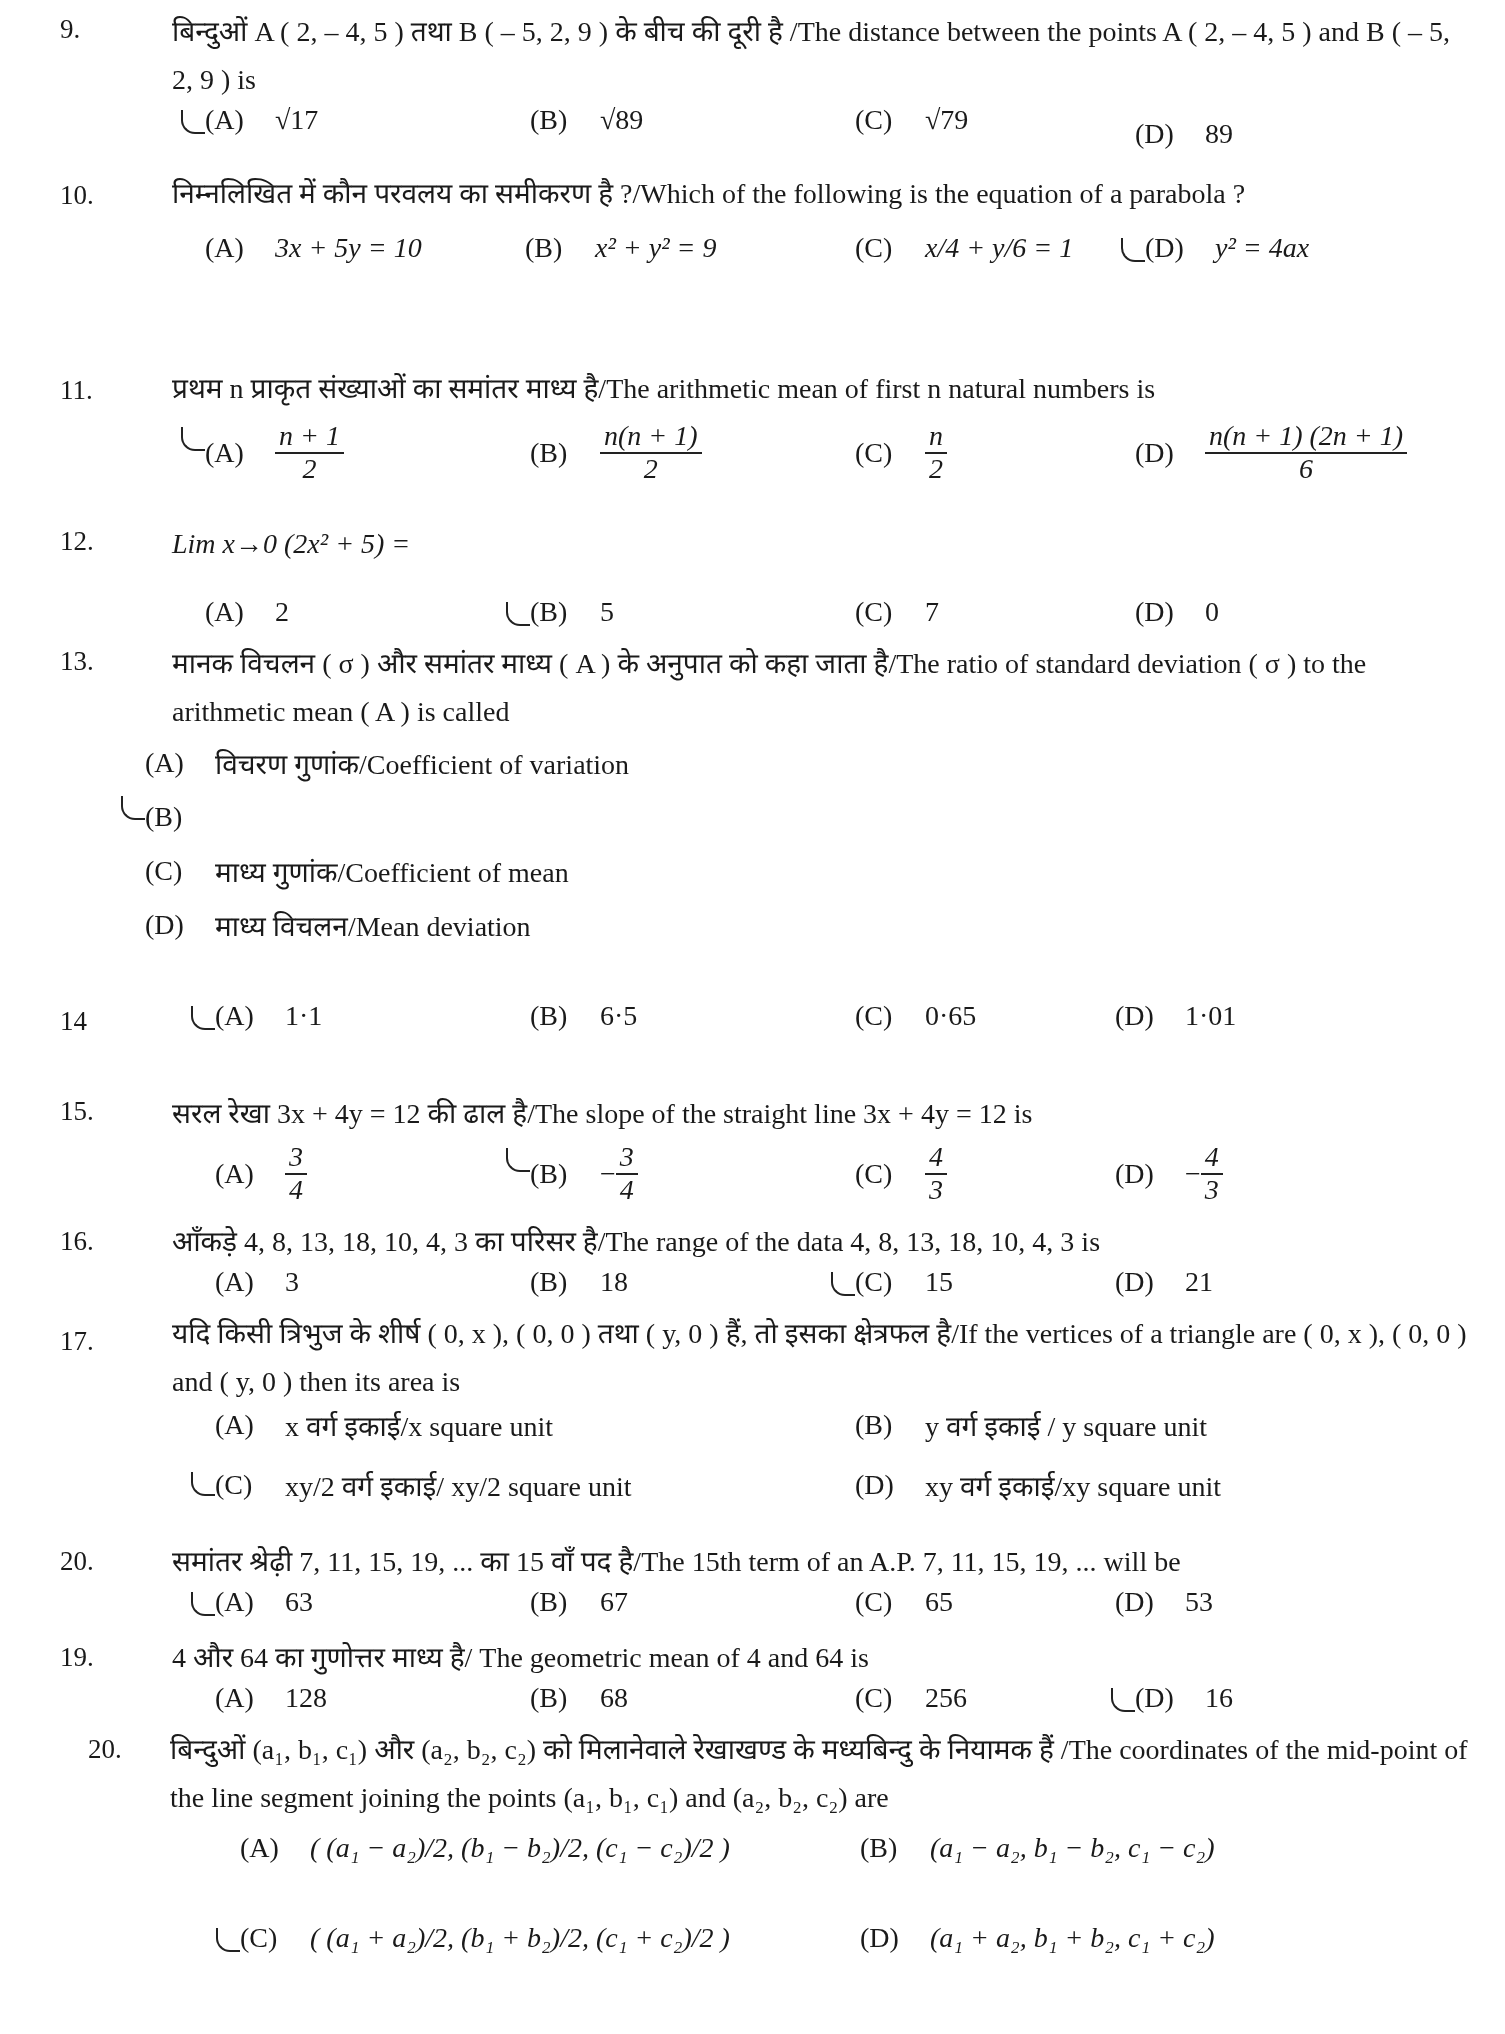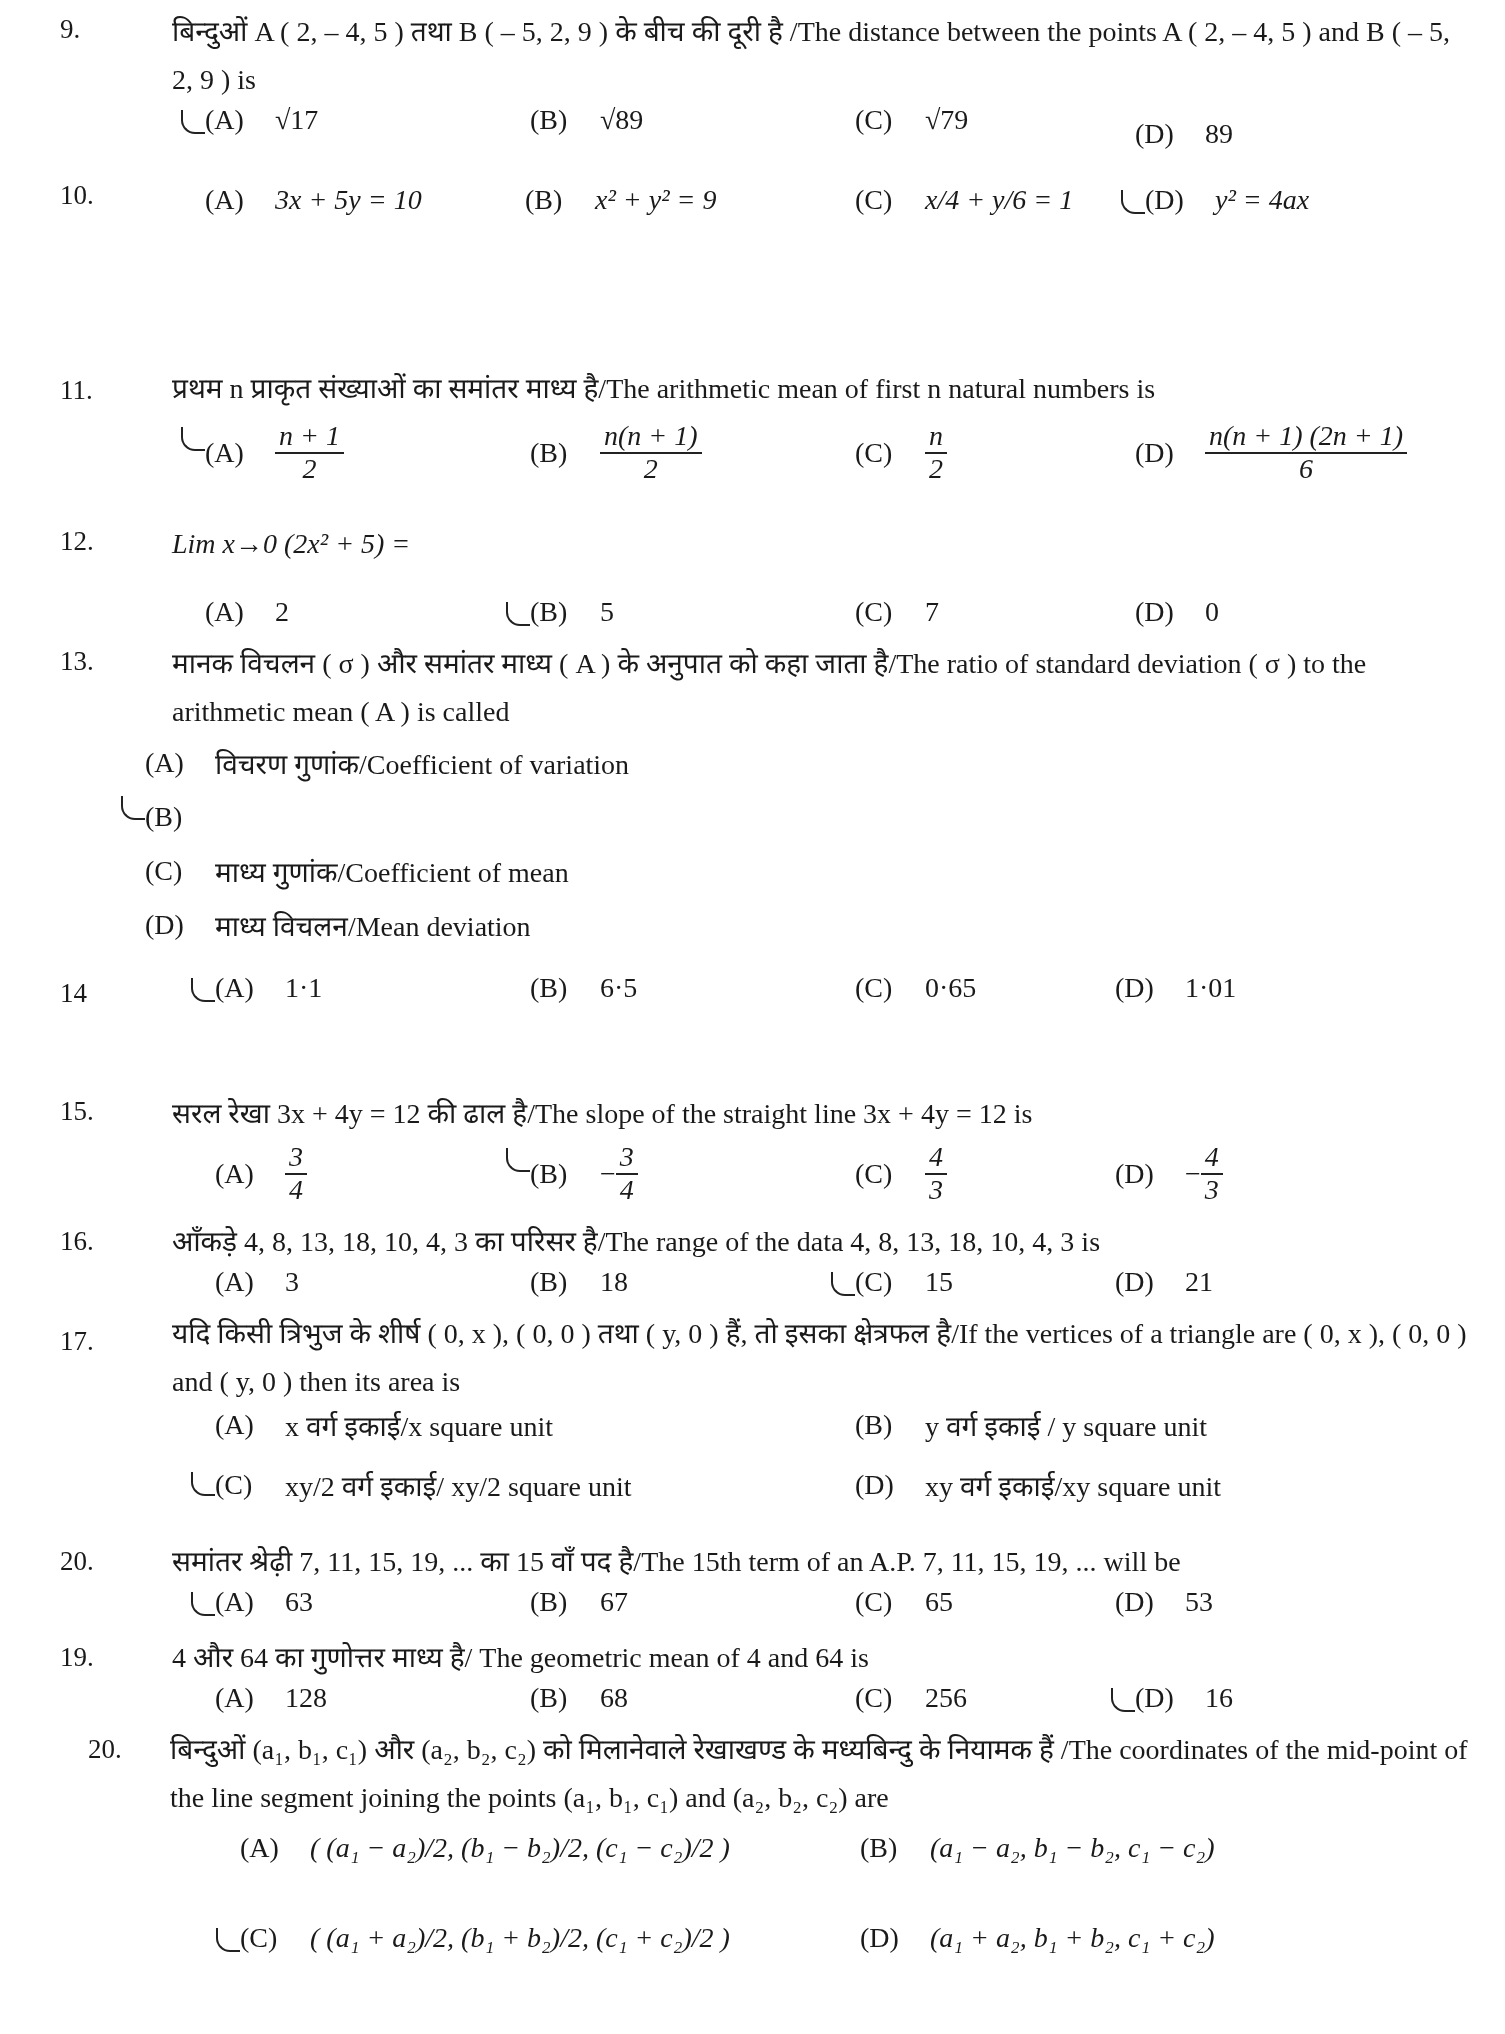--- a/index.html
+++ b/index.html
@@ -44,20 +44,21 @@
         </div>
       <div class="opt" style="left:990px;top:14px">
           <span class="olab">(D)</span>
           <span class="oval">89</span>
         </div>
     </div>
   </div>
 
   <div class="q" style="top:170px">
     <span class="qnum" style="top:10px">10.</span>
+    <div class="qtext">निम्नलिखित में कौन परवलय का समीकरण है ?/Which of the following is the equation of a parabola ?</div>
     <div class="opts" style="margin-top:14px">
       <div class="opt" style="left:60px">
           <span class="olab">(A)</span>
           <span class="oval it">3x + 5y = 10</span>
         </div>
       <div class="opt" style="left:380px">
           <span class="olab">(B)</span>
           <span class="oval it">x² + y² = 9</span>
         </div>
       <div class="opt" style="left:710px">
@@ -148,21 +149,21 @@
           <span class="olab">(C)</span>
           <span class="oval">माध्य गुणांक/Coefficient of mean</span>
         </div>
       <div class="opt">
           <span class="olab">(D)</span>
           <span class="oval">माध्य विचलन/Mean deviation</span>
         </div>
     </div>
   </div>
 
-  <div class="q" style="top:972px">
+  <div class="q" style="top:1000px">
     <span class="qnum" style="top:6px">14</span>
     <div class="opts" style="height:44px">
       <div class="opt" style="left:70px">
           <span class="tick"></span>
           <span class="olab">(A)</span>
           <span class="oval">1·1</span>
         </div>
       <div class="opt" style="left:385px">
           <span class="olab">(B)</span>
           <span class="oval">6·5</span>

